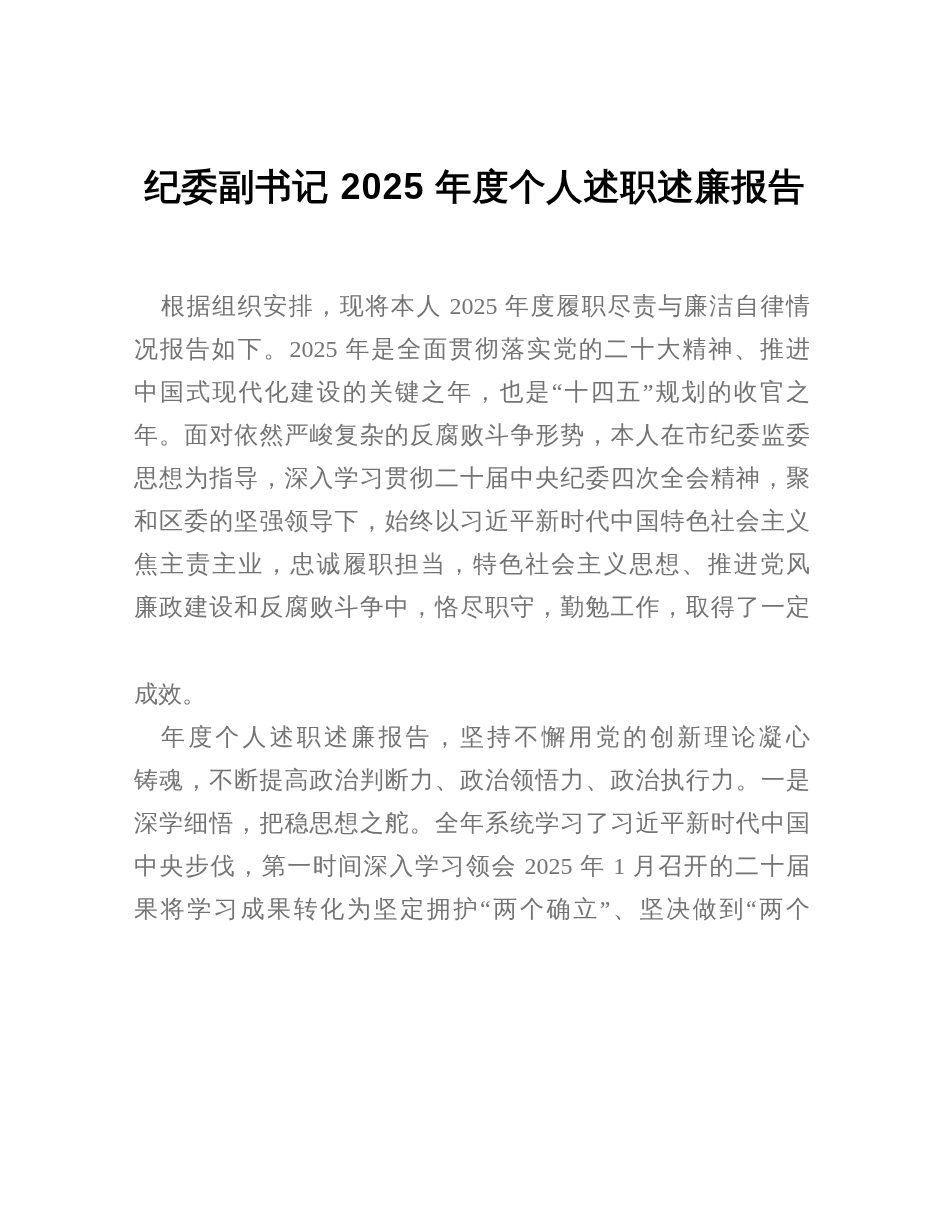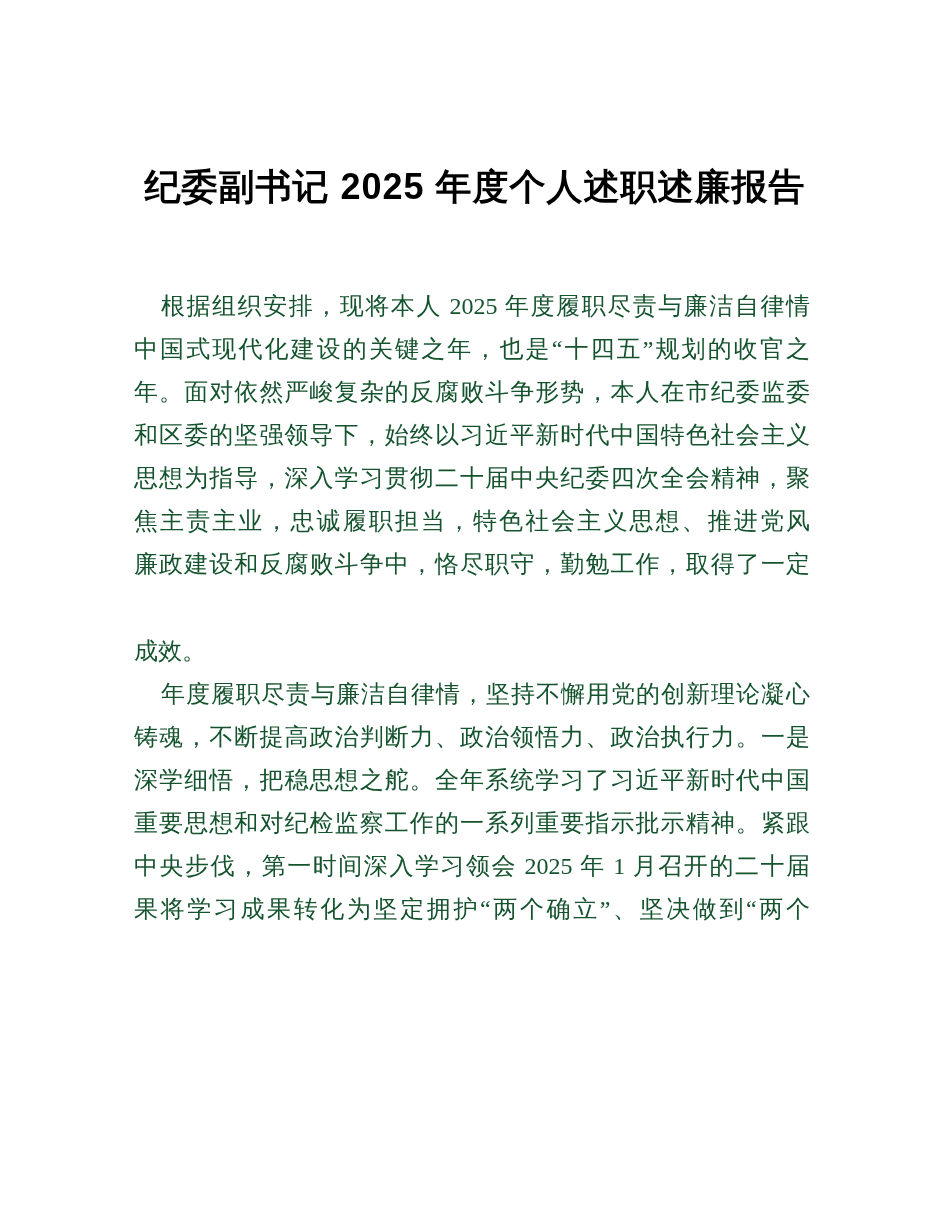--- a/index.html
+++ b/index.html
@@ -37,49 +37,49 @@
     margin-top: 10px;
     margin-bottom: 10px;
   }
   .line {
     font-size: 24px;
     line-height: 43px;
     height: 43px;
     text-align: justify;
     text-align-last: justify;
     overflow: hidden;
-    color: #14532d;
+    color: #737373;
   }
   .line.first {
     text-indent: 27px;
   }
   .line.no-stretch {
     text-align: left;
     text-align-last: left;
     margin-top: 44px;
   }
 </style>
 </head>
 <body>
 
 <div class="page">
   <h1 class="doc-title">纪委副书记 2025 年度个人述职述廉报告</h1>
   <div class="doc-body">
       <div class="paragraph">
         <div class="line first">根据组织安排，现将本人 2025 年度履职尽责与廉洁自律情</div>
+        <div class="line">况报告如下。2025 年是全面贯彻落实党的二十大精神、推进</div>
         <div class="line">中国式现代化建设的关键之年，也是“十四五”规划的收官之</div>
         <div class="line">年。面对依然严峻复杂的反腐败斗争形势，本人在市纪委监委</div>
+        <div class="line">思想为指导，深入学习贯彻二十届中央纪委四次全会精神，聚</div>
         <div class="line">和区委的坚强领导下，始终以习近平新时代中国特色社会主义</div>
-        <div class="line">思想为指导，深入学习贯彻二十届中央纪委四次全会精神，聚</div>
         <div class="line">焦主责主业，忠诚履职担当，特色社会主义思想、推进党风</div>
         <div class="line">廉政建设和反腐败斗争中，恪尽职守，勤勉工作，取得了一定</div>
         <div class="line no-stretch">成效。</div>
       </div>
       <div class="paragraph">
-        <div class="line first">年度履职尽责与廉洁自律情，坚持不懈用党的创新理论凝心</div>
+        <div class="line first">年度个人述职述廉报告，坚持不懈用党的创新理论凝心</div>
         <div class="line">铸魂，不断提高政治判断力、政治领悟力、政治执行力。一是</div>
         <div class="line">深学细悟，把稳思想之舵。全年系统学习了习近平新时代中国</div>
-        <div class="line">重要思想和对纪检监察工作的一系列重要指示批示精神。紧跟</div>
         <div class="line">中央步伐，第一时间深入学习领会 2025 年 1 月召开的二十届</div>
         <div class="line">果将学习成果转化为坚定拥护“两个确立”、坚决做到“两个</div>
       </div>
     </div>
 </div>
 
 </body></html>

